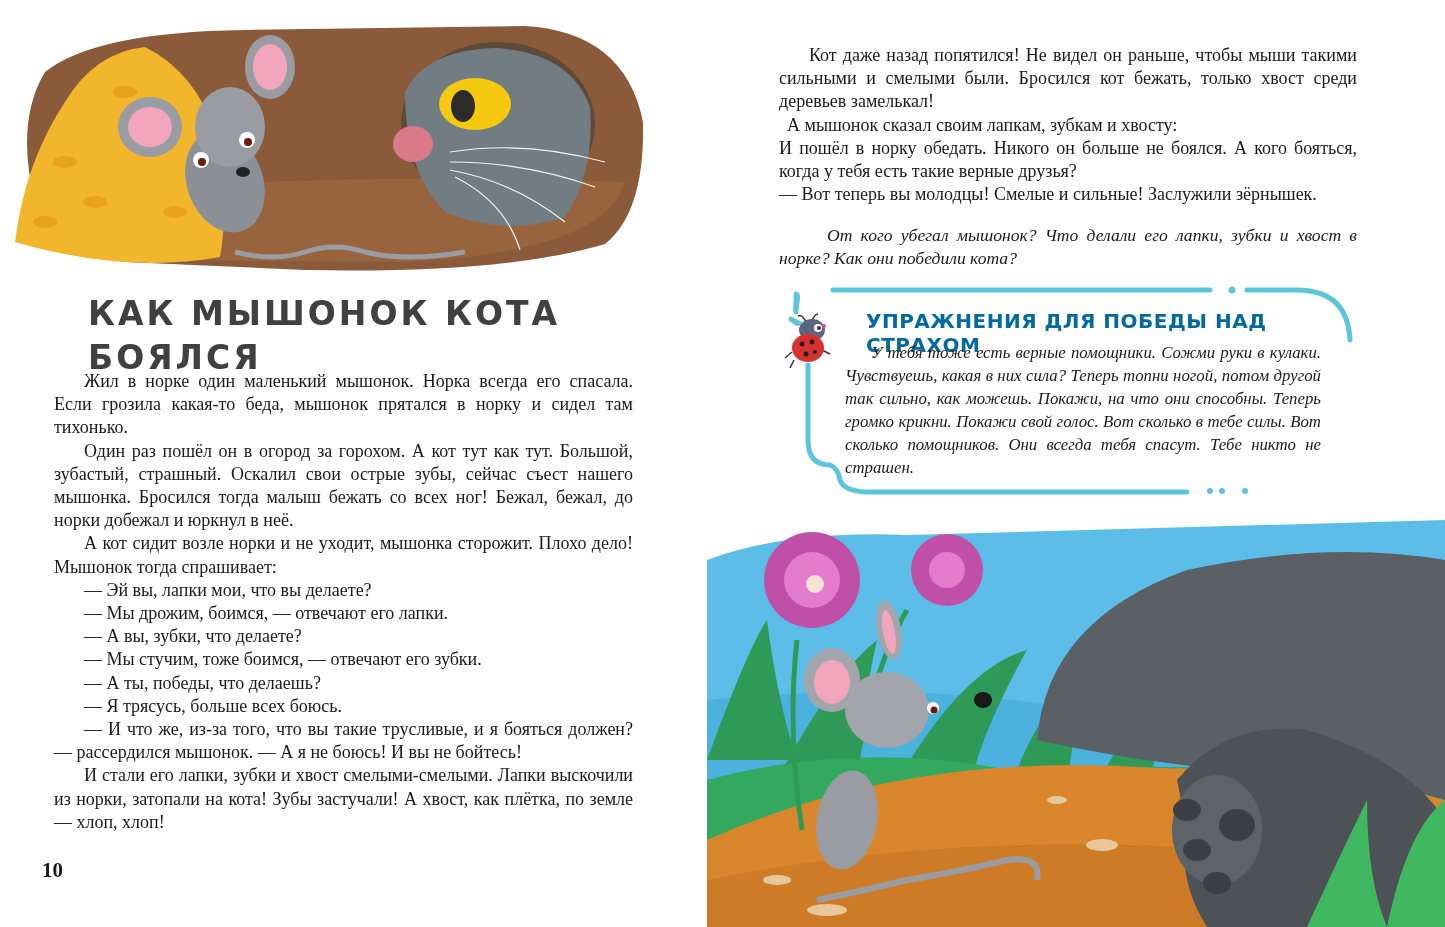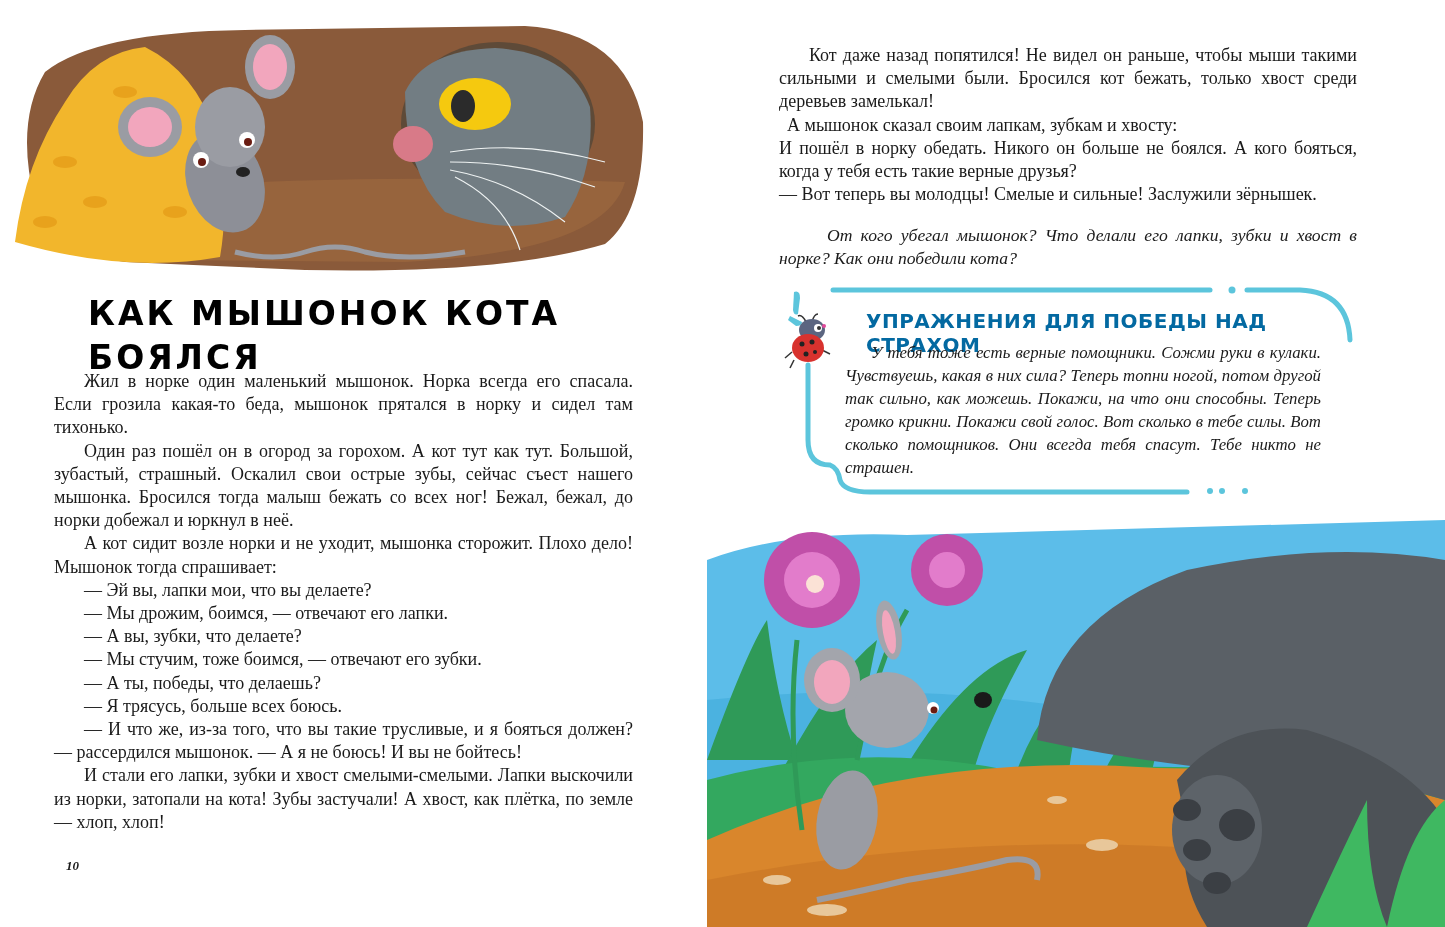--- a/index.html
+++ b/index.html
@@ -15,40 +15,40 @@
       position: absolute; left: 5px; top: 12px; width: 640px; height: 262px;
     }
     
     .illus-bottom {
       position: absolute; left: 2px; top: 500px; width: 738px; height: 427px; overflow: hidden;
     }
 
     .story-title {
       position: absolute; left: 88px; top: 292px; width: 540px;
       font-family: "DejaVu Sans", sans-serif; font-weight: bold;
-      font-size: 33px; letter-spacing: 3px; color: #000000;
+      font-size: 33px; letter-spacing: 3px; color: #404040;
       text-transform: uppercase; line-height: 44px;
       font-variant: small-caps;
     }
 
     .body-text {
       position: absolute; font-size: 18px; line-height: 23.2px; text-align: justify;
     }
     .body-text p { text-indent: 30px; margin-bottom: 0; }
     .left-text { left: 54px; top: 370px; width: 579px; }
     .right-text { left: 779px; top: 44px; width: 578px; }
 
     .question {
       position: absolute; left: 779px; top: 224px; width: 578px;
       font-style: italic; font-size: 17.6px; line-height: 23.2px; text-align: justify;
       text-indent: 48px;
     }
 
     .page-number {
-      position: absolute; left: 66px; top: 858px; font-size: 13px; font-weight: bold; font-style: italic;
+      position: absolute; left: 42px; top: 858px; font-size: 21px; font-weight: bold;
     }
 
     
     .frame { position: absolute; left: 780px; top: 280px; width: 630px; height: 220px; }
     .exercise-title {
       position: absolute; left: 866px; top: 309px; width: 470px;
       font-family: "DejaVu Sans", sans-serif; font-weight: bold; font-size: 20px;
       color: #0369a1; letter-spacing: 0.5px; font-variant: small-caps; text-transform: uppercase;
     }
     .exercise-text {

